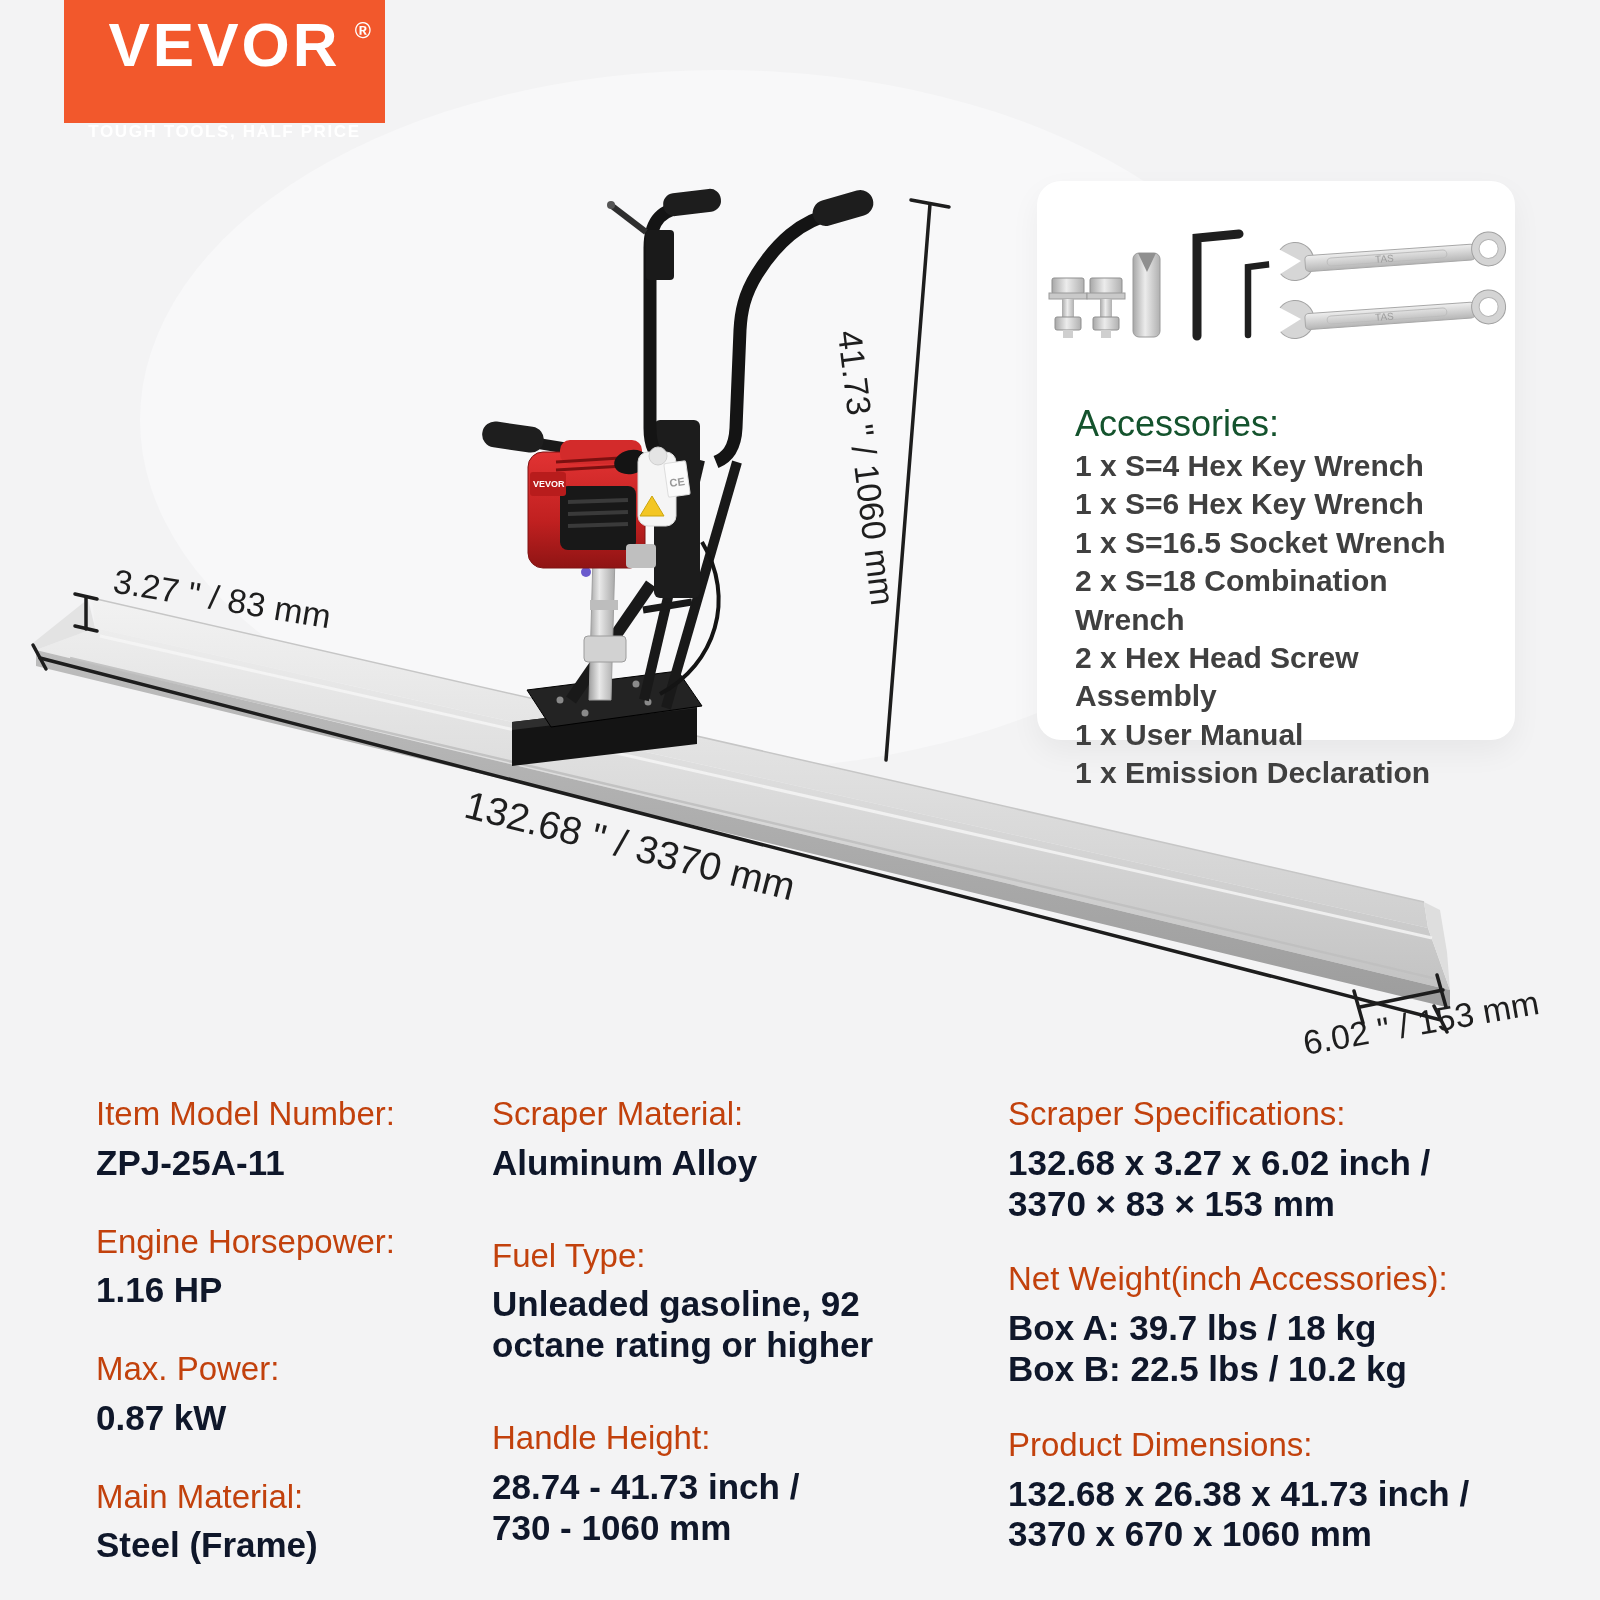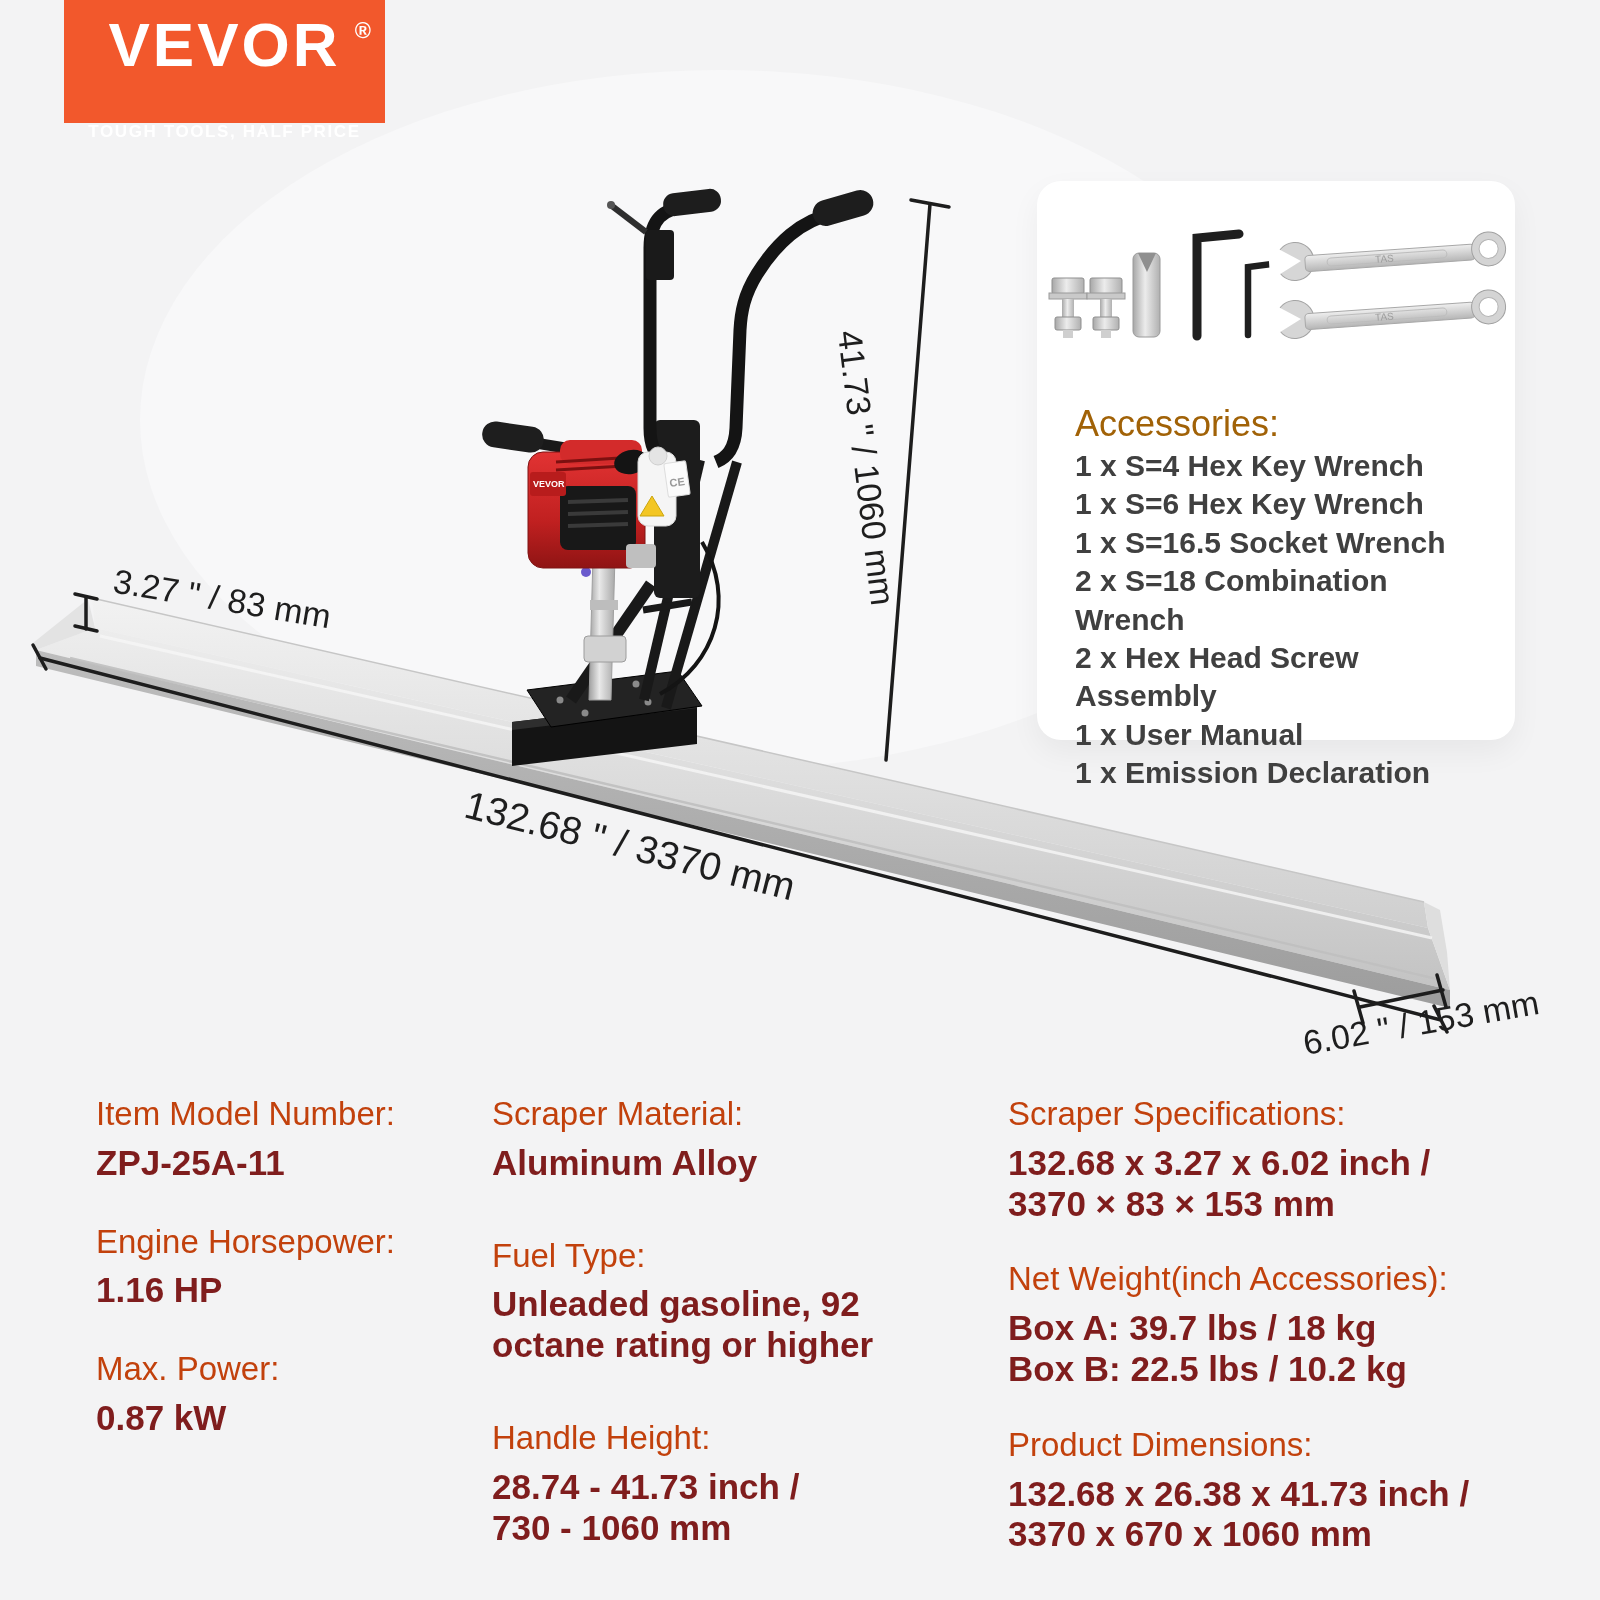--- a/index.html
+++ b/index.html
@@ -36,36 +36,36 @@
   .dim-length{left:630px;top:846px;font-size:39px;transform:translate(-50%,-50%) rotate(14.3deg);}
   .dim-width{left:1421px;top:1023px;transform:translate(-50%,-50%) rotate(-10deg);}
   
   .panel{
     position:absolute;left:1037px;top:181px;width:478px;height:559px;
     background:#ffffff;border-radius:24px;
     box-shadow:0 12px 30px rgba(0,0,0,0.05);
   }
   .panel .tools{position:absolute;left:0;top:0;width:478px;height:210px;}
   .panel .acc-title{
-    position:absolute;left:38px;top:222px;font-size:36px;color:#a16207;
+    position:absolute;left:38px;top:222px;font-size:36px;color:#14532d;
   }
   .panel .acc-list{
     position:absolute;left:38px;top:266px;right:20px;
     font-size:30px;font-weight:700;color:#404040;line-height:38.4px;
   }
   
   .spec-col{position:absolute;top:1094px;}
   .col1{left:96px;width:380px;}
   .col2{left:492px;width:470px;}
   .col3{left:1008px;width:570px;}
   .spec-block{margin-bottom:38px;}
   .col2 .spec-block{margin-bottom:52px;}
   .col3 .spec-block{margin-bottom:35px;}
   .spec-label{font-size:33px;color:#c2410c;margin-bottom:9px;line-height:1.2;}
-  .spec-value{font-size:35px;font-weight:700;color:#7f1d1d;line-height:1.17;}
+  .spec-value{font-size:35px;font-weight:700;color:#0f172a;line-height:1.17;}
 </style>
 </head>
 <body>
 
 <div id="canvas">
 
   <div class="logo">
     <div class="word">VEVOR</div>
     <div class="reg">®</div>
     <div class="tag">TOUGH TOOLS, HALF PRICE</div>
@@ -273,20 +273,24 @@
       <div class="spec-value">ZPJ-25A-11</div>
     </div>
     <div class="spec-block">
       <div class="spec-label">Engine Horsepower:</div>
       <div class="spec-value">1.16 HP</div>
     </div>
     <div class="spec-block">
       <div class="spec-label">Max. Power:</div>
       <div class="spec-value">0.87 kW</div>
     </div>
+    <div class="spec-block">
+      <div class="spec-label">Main Material:</div>
+      <div class="spec-value">Steel (Frame)</div>
+    </div>
   </div>
 
   <div class="spec-col col2">
     <div class="spec-block">
       <div class="spec-label">Scraper Material:</div>
       <div class="spec-value">Aluminum Alloy</div>
     </div>
     <div class="spec-block">
       <div class="spec-label">Fuel Type:</div>
       <div class="spec-value">Unleaded gasoline, 92</div>

